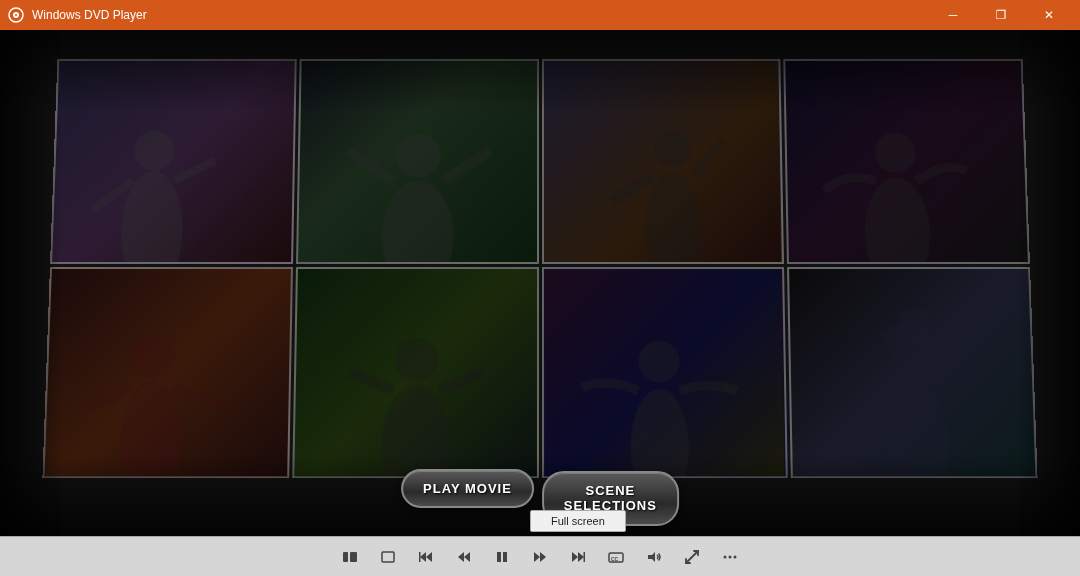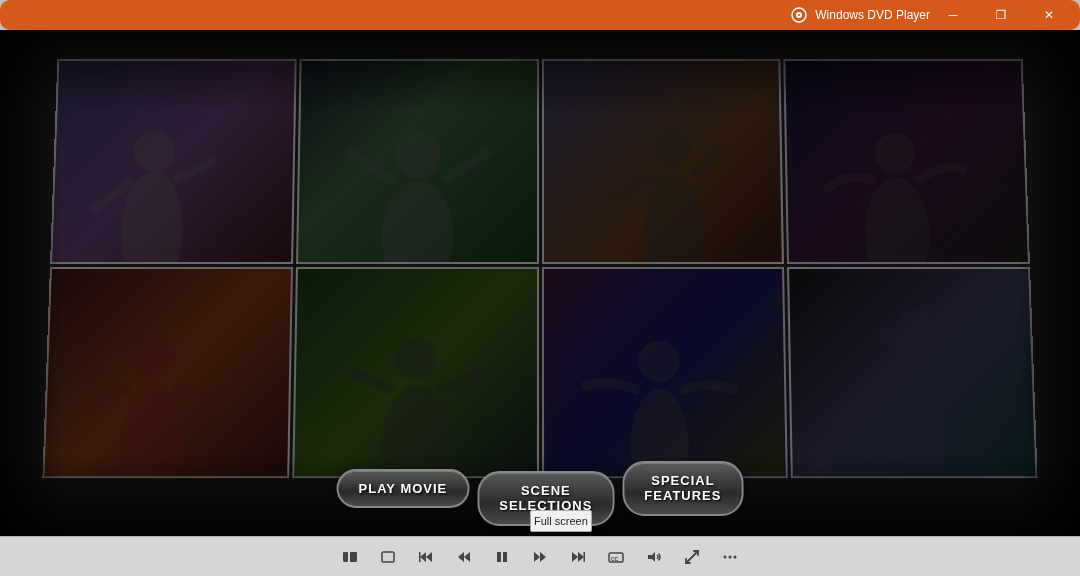--- a/index.html
+++ b/index.html
@@ -12,23 +12,22 @@
       user-select: none;
     }
 
     
     #titlebar {
       width: 100%;
       height: 30px;
       background: #d4581a;
       display: flex;
       align-items: center;
-      justify-content: flex-end;
+      justify-content: space-between;
       padding: 0 8px;
-      border-radius: 10px;
     }
     #titlebar-left {
       display: flex;
       align-items: center;
       gap: 8px;
     }
     #titlebar-icon {
       width: 16px;
       height: 16px;
     }
@@ -176,21 +175,21 @@
       height: 16px;
       fill: #444;
     }
 
     
     #tooltip {
       position: absolute;
       bottom: 44px;
       background: #f0f0f0;
       border: 1px solid #aaa;
-      padding: 4px 3px;
+      padding: 4px 20px;
       font-size: 11px;
       color: #222;
       border-radius: 2px;
       white-space: nowrap;
       left: 50%;
       transform: translateX(-10px);
       pointer-events: none;
     }
 
     
@@ -319,22 +318,20 @@
 
     <div class="vignette-top"></div>
     <div class="vignette-bottom"></div>
     <div class="vignette-left"></div>
     <div class="vignette-right"></div>
 
     <div id="nav-buttons">
       <button class="nav-btn">PLAY MOVIE</button>
       <button class="nav-btn nav-btn-wide" style="white-space: pre-line; line-height:1.2;margin-top:20px;">SCENE
 SELECTIONS</button>
-      <button class="nav-btn nav-btn-wide" style="white-space: pre-line; line-height:1.2;">SPECIAL
-FEATURES</button>
     </div>
 
   </div>
 </div>
 
 <div id="controls-bar">
 
   <div id="tooltip">Full screen</div>
 
   <button class="ctrl-btn" title="Toggle panels">

